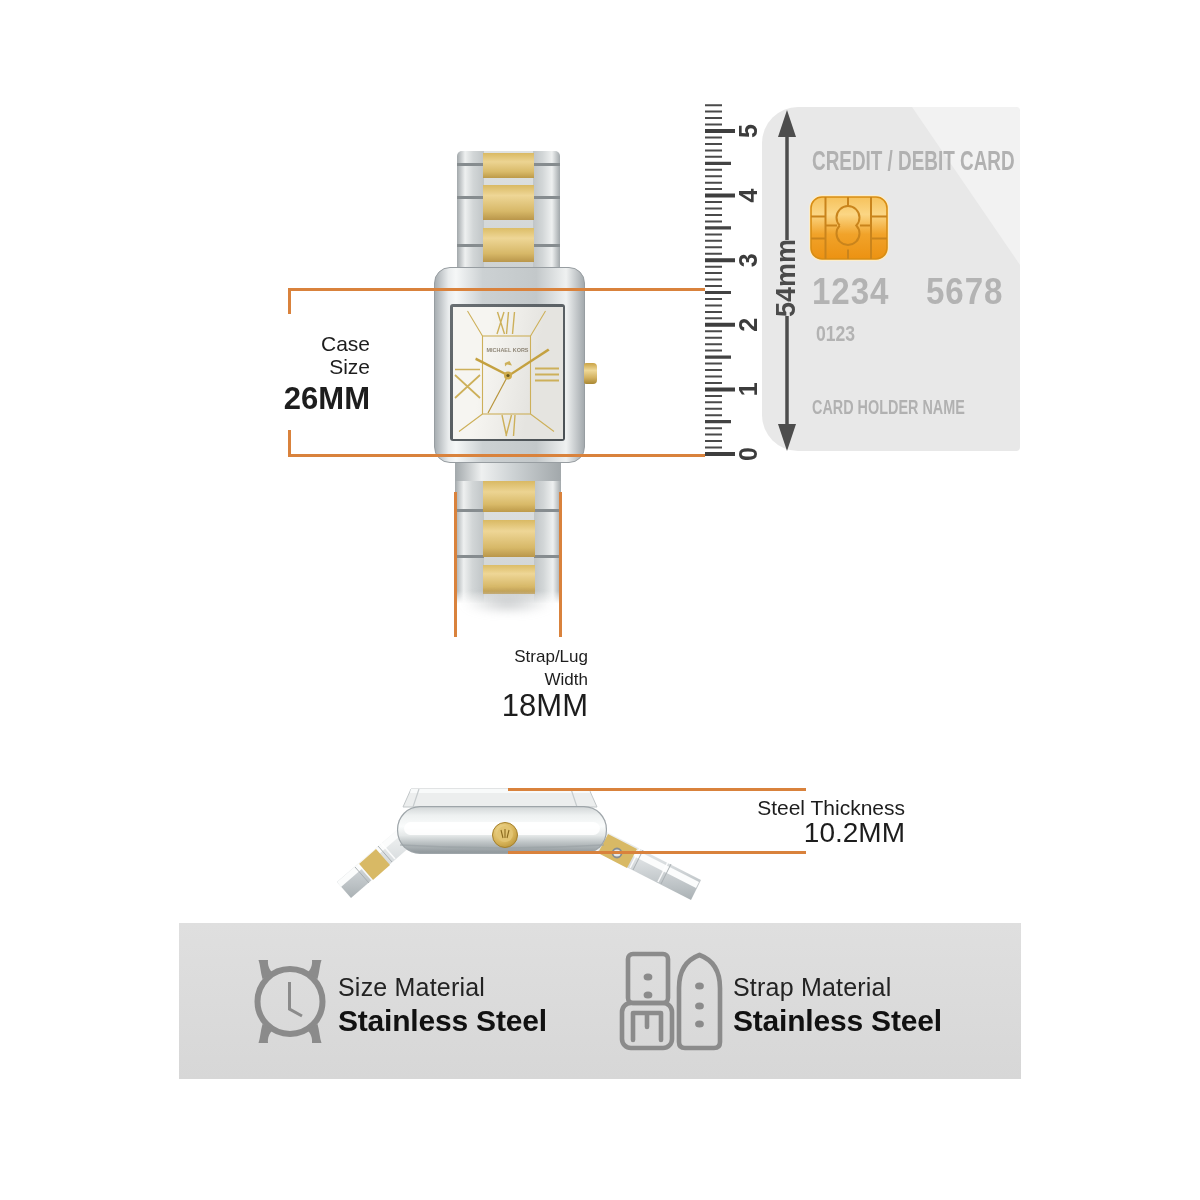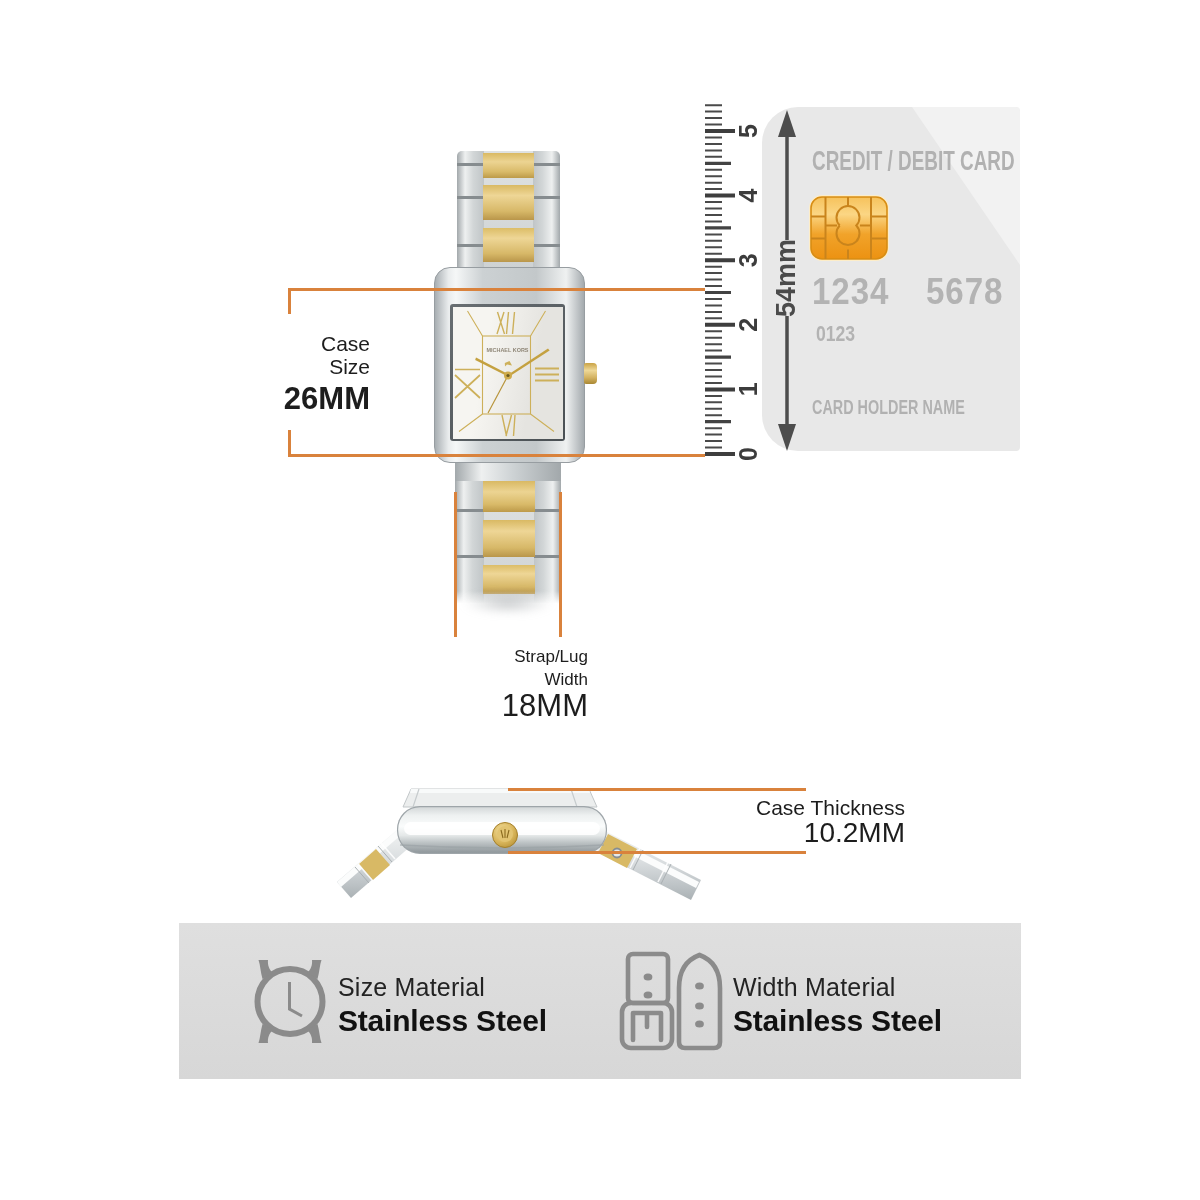--- a/index.html
+++ b/index.html
@@ -216,21 +216,21 @@
   <g>
     <circle cx="505" cy="835" r="12.5" fill="url(#crng)" stroke="#a5802a" stroke-width="1"></circle>
     <circle cx="505" cy="834" r="8" fill="#e2c472"></circle>
     <path d="M501 830 L503 838 M505 829 L505 838 M509 830 L507 838" stroke="#8a6a1e" stroke-width="1.1" fill="none"></path>
   </g>
 </svg>
 
 <div class="abs" style="left:508px;top:788px;width:298px;height:2.5px;background:#d9823c;"></div>
 <div class="abs" style="left:508px;top:851px;width:298px;height:2.5px;background:#d9823c;"></div>
 
-<div class="abs lbl" style="left:705px;top:796px;width:200px;font-size:21px;">Case Thickness</div>
+<div class="abs lbl" style="left:705px;top:796px;width:200px;font-size:21px;">Steel Thickness</div>
 <div class="abs lbl" style="left:705px;top:817px;width:200px;font-size:28px;font-weight:normal;">10.2MM</div>
 
 <div class="abs" id="bar" style="left:179px;top:923px;width:842px;height:156px;background:linear-gradient(180deg,#dfdfdf,#d7d7d7);"></div>
 
 <svg class="abs" style="left:248px;top:948px;" width="85" height="106" viewBox="0 0 85 106">
   <g fill="none" stroke="#8b8b8b">
     <circle cx="42" cy="53.5" r="32.5" stroke-width="6"></circle>
     <path d="M41.5 34 V61 L54 68" stroke-width="3"></path>
   </g>
   <g fill="#8b8b8b">
@@ -253,14 +253,14 @@
   </g>
   <g fill="#8b8b8b">
     <ellipse cx="30" cy="27" rx="4.4" ry="3.6"></ellipse>
     <ellipse cx="30" cy="45" rx="4.4" ry="3.6"></ellipse>
     <ellipse cx="81.5" cy="36" rx="4.4" ry="3.6"></ellipse>
     <ellipse cx="81.5" cy="56" rx="4.4" ry="3.6"></ellipse>
     <ellipse cx="81.5" cy="74" rx="4.4" ry="3.6"></ellipse>
   </g>
 </svg>
 
-<div class="abs" style="left:733px;top:973px;font-size:25px;letter-spacing:0.2px;color:#232323;">Width Material</div>
+<div class="abs" style="left:733px;top:973px;font-size:25px;letter-spacing:0.2px;color:#232323;">Strap Material</div>
 <div class="abs" style="left:733px;top:1004px;font-size:30px;font-weight:bold;letter-spacing:-0.2px;color:#111;">Stainless Steel</div>
 
 </body></html>

